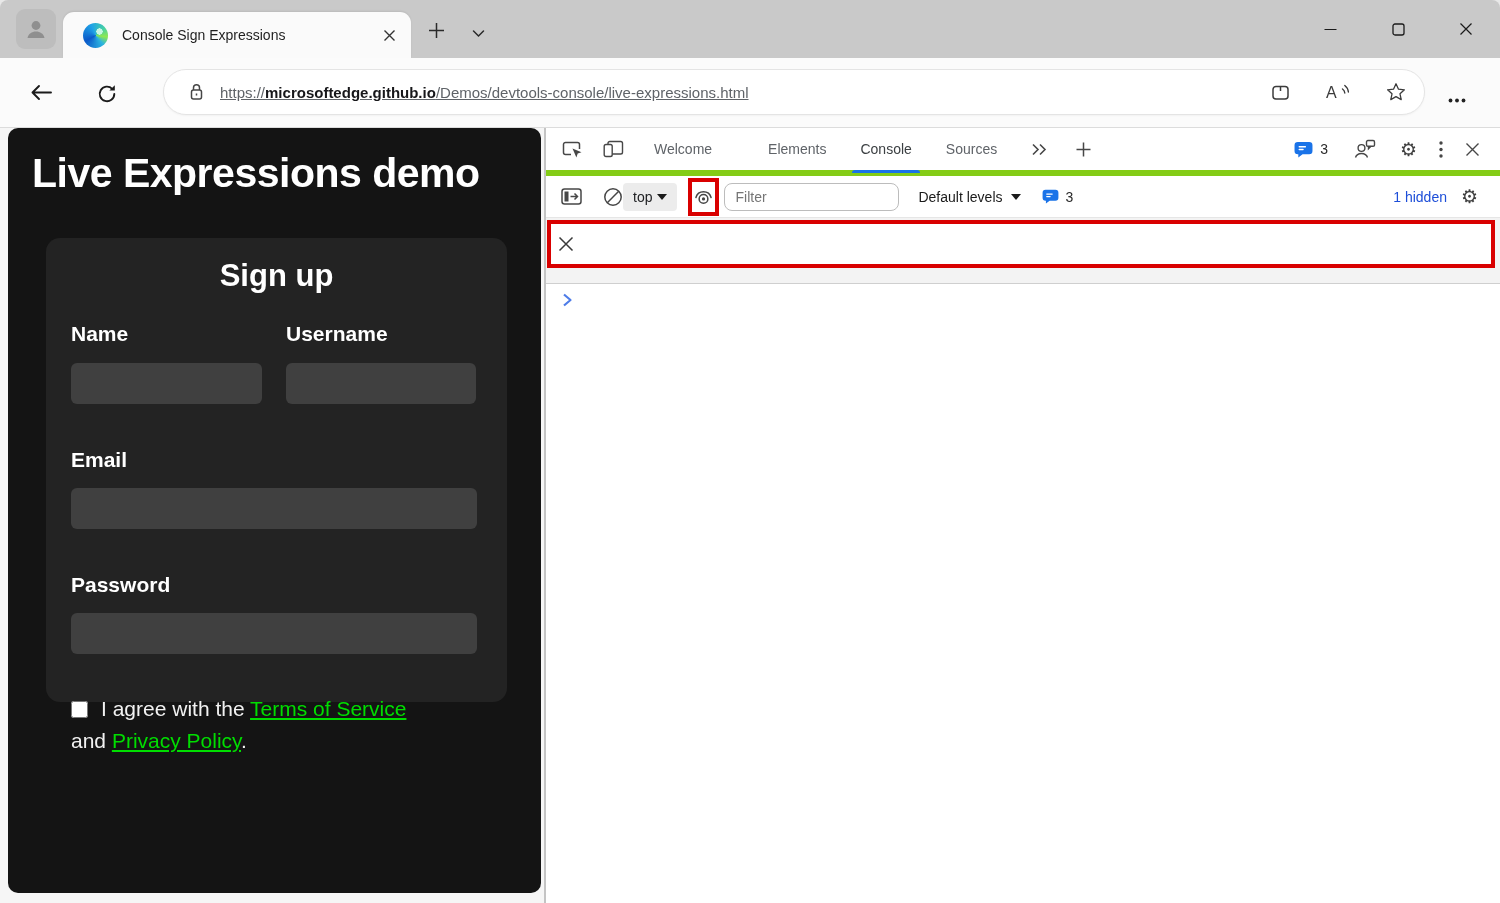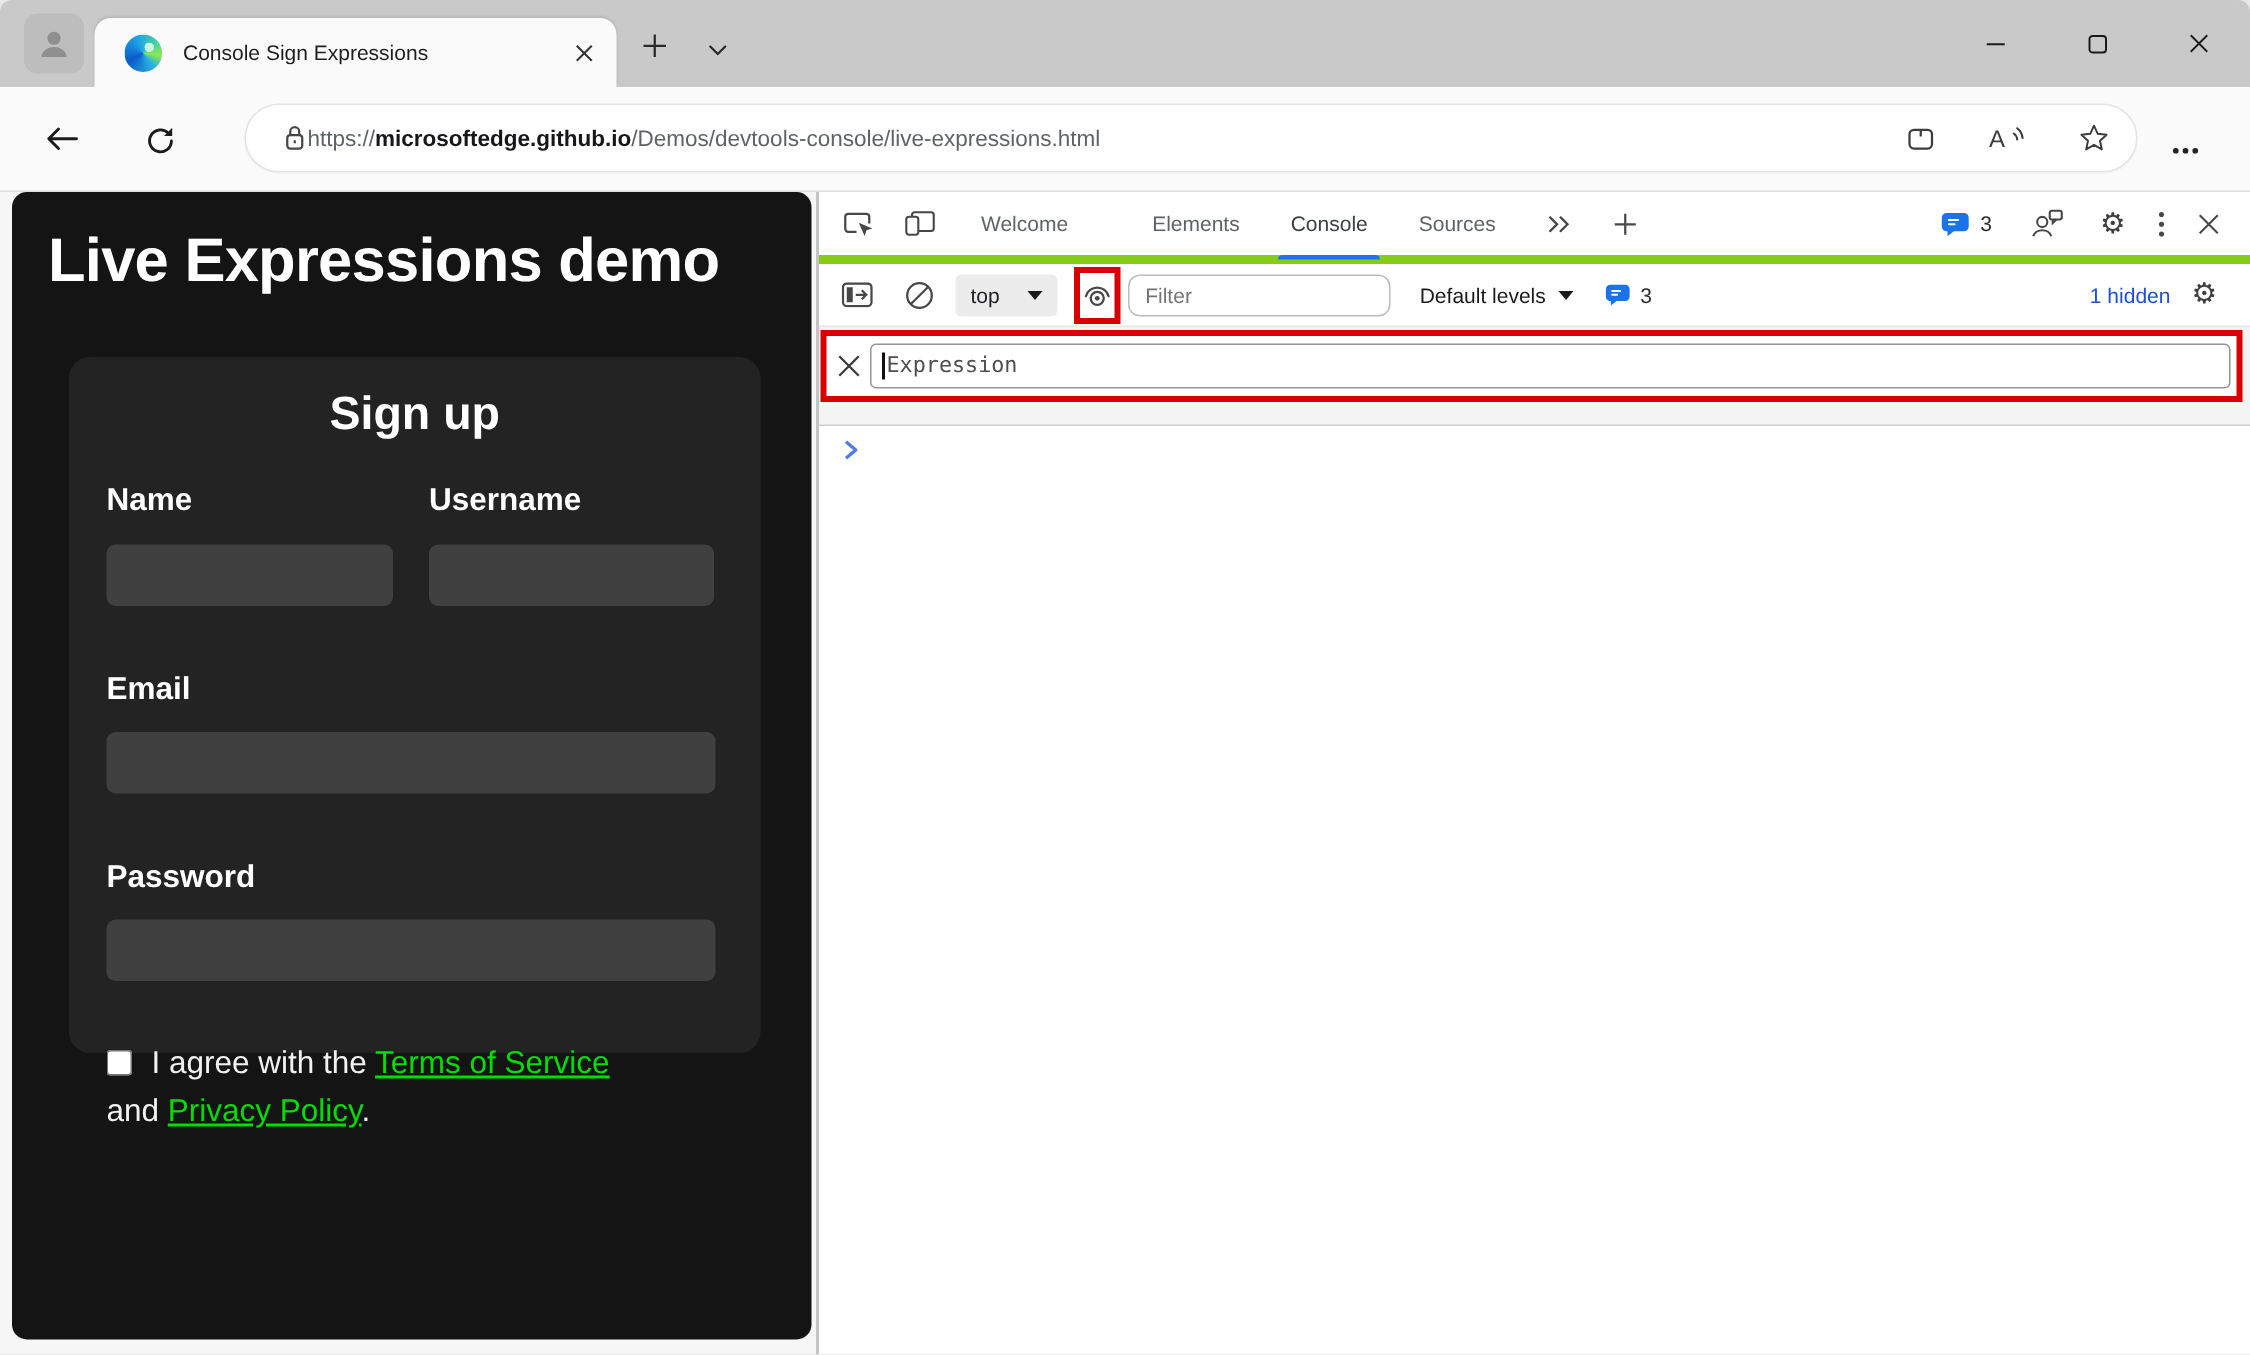--- a/index.html
+++ b/index.html
@@ -19,21 +19,21 @@
   .newtab { position:absolute; left:428px; top:22px; }
   .tablist-chevron { position:absolute; left:472px; top:29px; }
   .win-controls { position:absolute; right:0; top:0; height:58px; display:flex; }
   .win-controls .icon-btn { width:68px; height:58px; }
 
   
   .browser-toolbar { position:absolute; left:0; top:58px; width:100%; height:70px; background:#fbfbfb; border-bottom:1px solid #dcdcdc; }
   .nav-back { position:absolute; left:30px; top:26px; }
   .nav-refresh { position:absolute; left:96px; top:25px; }
   .urlbar { position:absolute; left:163px; top:11px; width:1262px; height:46px; background:#ffffff; border:1px solid #e4e4e4; border-radius:23px; display:flex; align-items:center; padding:0 18px 0 24px; box-shadow:0 1px 2px rgba(0,0,0,.04); }
-  .url-text { font-size:15px; color:#5f6368; white-space:nowrap; flex:1; overflow:hidden; }
+  .url-text { margin-left:15px; font-size:15px; color:#5f6368; white-space:nowrap; flex:1; overflow:hidden;text-decoration:underline; }
   .url-text .host { color:#17171a; font-weight:700; }
   .urlbar-icons { display:flex; align-items:center; gap:36px; margin-left:12px; }
   .toolbar-ellipsis { position:absolute; left:1448px; top:40px; }
 
   
   .content { position:absolute; left:0; top:128px; width:1500px; height:775px; background:#f6f6f6; }
 
   
   .demo-page { position:absolute; left:8px; top:0; width:533px; height:765px; background:#141414; border-radius:10px; }
   .demo-title { margin:22px 0 0 24px; font-size:41px; font-weight:700; letter-spacing:-.5px; color:#ffffff; }
@@ -46,21 +46,21 @@
   .agree a { color:#00dd00; }
   .create-btn { position:absolute; left:25px; top:552px; width:406px; height:45px; background:#ffffff; color:#0a0a0a; font-family:"Liberation Sans",sans-serif; font-size:20px; font-weight:700; border:none; border-radius:9px; }
 
   
   .devtools { position:absolute; left:544px; top:0; width:956px; height:775px; background:#ffffff; border-left:2px solid #c4c4c4; }
   .dt-tabrow { height:48px; border-bottom:6px solid #84cc16; display:flex; align-items:center; }
   .dt-tab { position:relative; height:48px; display:flex; align-items:center; font-size:14px; color:#5f6368; margin-right:30px; padding:0 2px; }
   .dt-tab.active { color:#3c4043; }
   .dt-tab.active::after { content:""; position:absolute; left:-6px; right:-6px; bottom:0; height:3px; background:#1a73e8; border-radius:3px 3px 0 0; }
   .dt-toolbar { height:42px; border-bottom:1px solid #e6e6e6; display:flex; align-items:center; }
-  .ctx-pill { height:28px; background:#ececec; border-radius:4px; display:flex; align-items:center; padding:0 10px; margin-left:14px; font-size:14px; color:#202124; gap:19px; }
+  .ctx-pill { height:28px; background:#ececec; border-radius:4px; display:flex; align-items:center; padding:0 10px; font-size:14px; color:#202124; gap:5px; }
   .caret-down { width:0; height:0; border-left:5px solid transparent; border-right:5px solid transparent; border-top:6px solid #1b1b1b; }
   .eye-highlight { width:31px; height:38px; border:4px solid #d90000; display:flex; align-items:center; justify-content:center; margin-left:11px; background:#fff; }
   .filter-input { margin-left:5px; width:175px; height:28px; border:1px solid #bcbcbc; border-radius:8px; font-size:14px; padding:0 10px; color:#000000; font-family:"Liberation Sans",sans-serif; }
   .filter-input::placeholder { color:#757575; }
   .levels { display:flex; align-items:center; gap:8px; margin-left:19px; font-size:14px; color:#1b1b1b; }
   .badge-wrap { display:flex; align-items:center; gap:7px; }
   .count-num { font-size:14px; color:#2a2a2a; }
   .hidden-label { font-size:14px; color:#1d4ed8; }
   .gear-glyph { font-size:19px; color:#3f3f3f; line-height:1; }
 
@@ -325,24 +325,20 @@
         <span class="icon-btn gear-glyph" style="margin-left:14px; margin-right:22px;">⚙</span>
       </div>
 
       <div class="expr-area">
         <div class="expr-redbox">
           <span class="icon-btn">
             <svg width="18" height="18" viewBox="0 0 18 18">
               <path d="M2.5 2.5 L15.5 15.5 M15.5 2.5 L2.5 15.5" stroke="#3a3a3a" stroke-width="1.5" fill="none"></path>
             </svg>
           </span>
-          <span class="expr-input-wrap">
-            <input class="expr-input" placeholder="Expression" style="">
-            <span class="expr-caret"></span>
-          </span>
         </div>
       </div>
 
       <div class="console-body">
         <span class="prompt-chevron">
           <svg width="11" height="14" viewBox="0 0 11 14">
             <path d="M2 1.5 L8.5 7 L2 12.5" stroke="#4e7ce8" stroke-width="2.2" fill="none" stroke-linejoin="round"></path>
           </svg>
         </span>
       </div>

